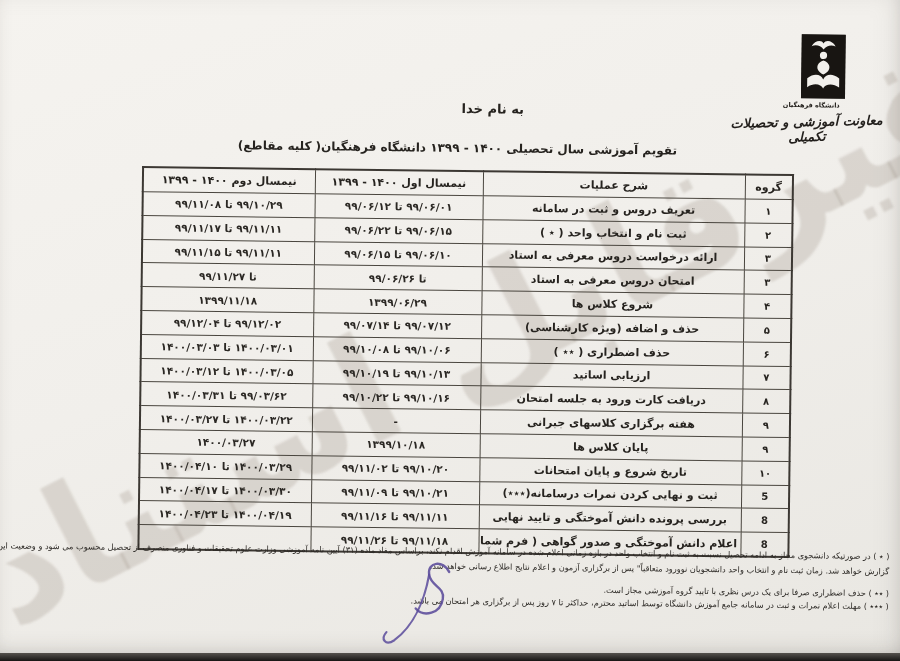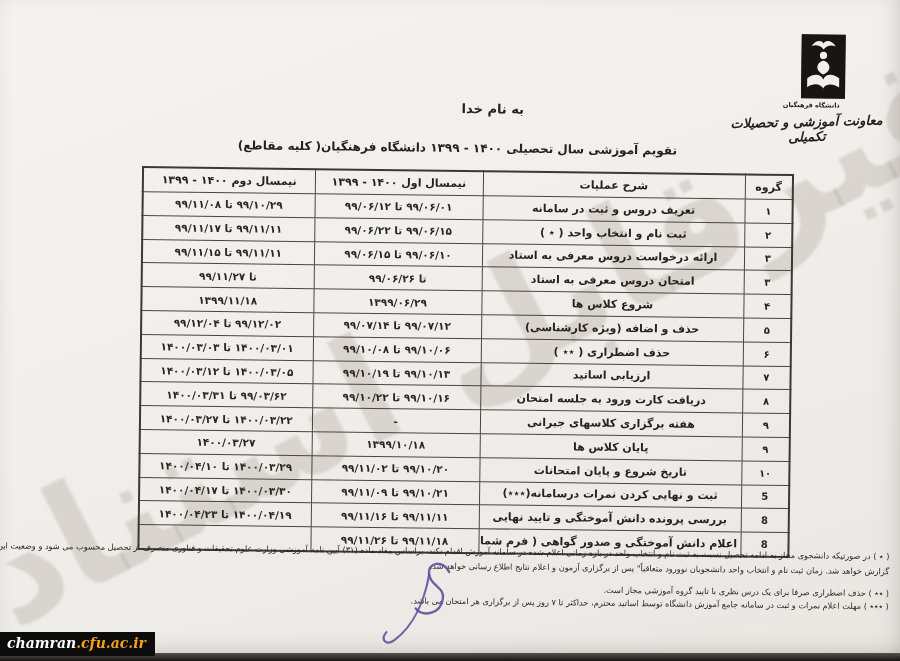--- a/index.html
+++ b/index.html
@@ -221,14 +221,13 @@
 
       <svg class="signature" width="110" height="100" viewBox="0 0 110 100">
         <path d="M80,20 C74,8 58,10 60,23 C62,35 76,35 74,47 C72,62 55,66 47,57" stroke="#5b4b9b" fill="none" stroke-width="2.4" stroke-linecap="round" opacity="0.88"></path>
         <path d="M60,23 C56,47 46,74 26,89 C17,95 12,88 18,81" stroke="#5b4b9b" fill="none" stroke-width="2.2" stroke-linecap="round" opacity="0.85"></path>
       </svg>
 
     </div>
   </div>
 
   <div class="bottom-strip"></div>
-  <div class="badge"><span class="site">chamran</span><span class="dom">.cfu.ac.ir</span></div>
 </div>
 
 </body></html>

